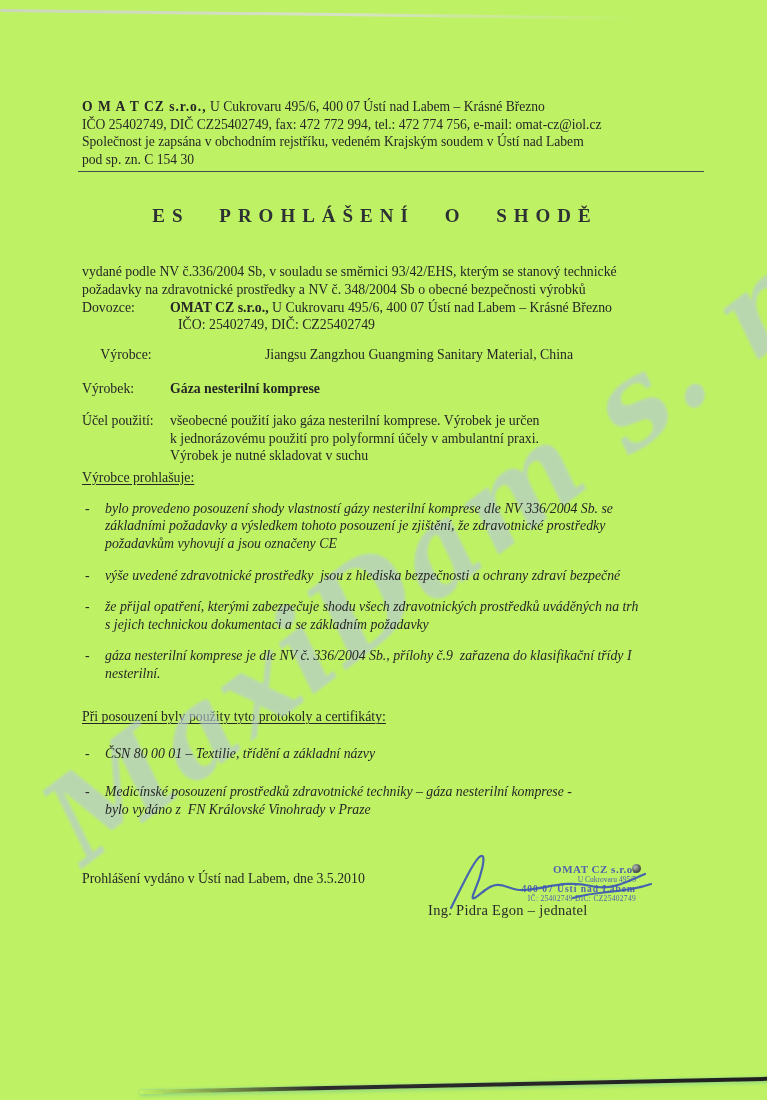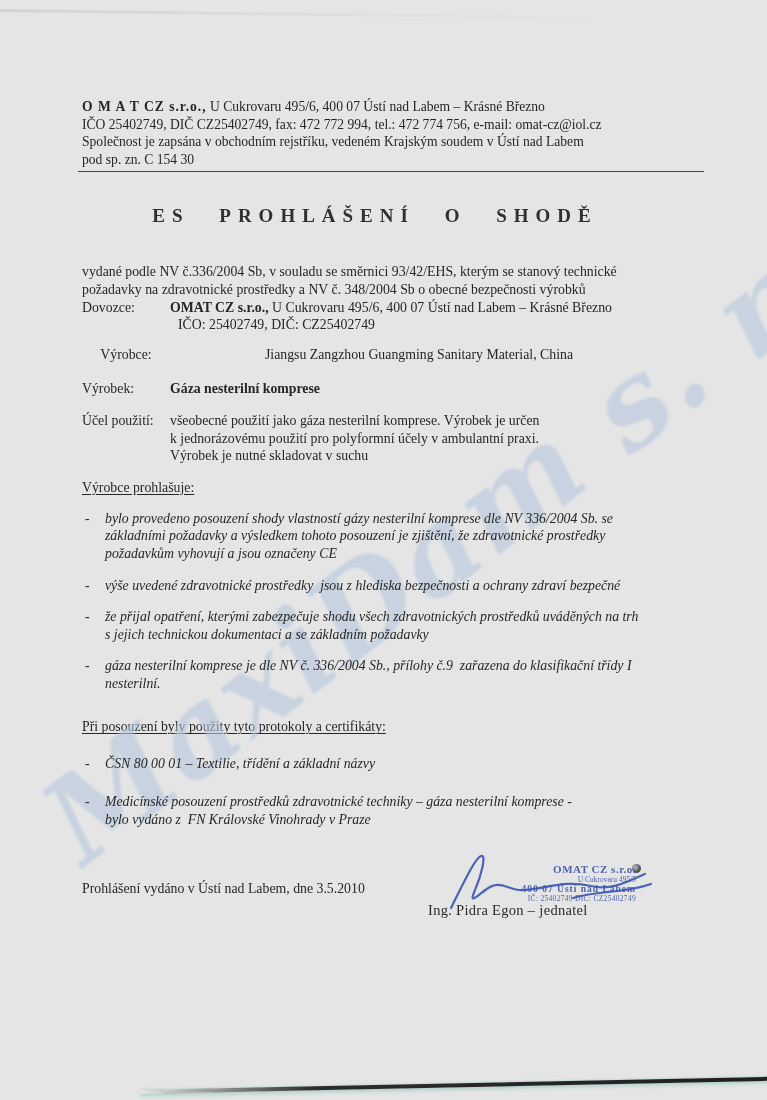--- a/index.html
+++ b/index.html
@@ -6,21 +6,21 @@
   html, body { background: #ffffff; }
   body {
     width: 767px; height: 1100px;
     font-family: "Liberation Serif", serif;
     color: #262626;
     position: relative;
     overflow: hidden;
   }
   .page {
     position: absolute; inset: 0;
-    background: #e5e5e5;
+    background: #bef264;
     padding: 98px 99px 0 82px;
   }
   .pre { white-space: pre-wrap; }
 
   
   .artifact-top {
     position: absolute; left: 0; top: 9px; width: 640px; height: 3px;
     background: linear-gradient(to right, #cfcfcf, #dedede 55%, rgba(222,222,222,0));
     transform: rotate(0.7deg); transform-origin: left center;
     border-radius: 2px; opacity: .8;
@@ -71,21 +71,21 @@
   .row .label { flex: 0 0 88px; }
   .row .value { flex: 1; }
   .importer-ids { margin-left: 96px; }
 
   .field-manufacturer { margin-top: 12px; text-align: center; }
   .field-product    { margin-top: 17px; }
   .field-purpose    { margin-top: 14px; }
   .field-product .value { font-weight: bold; }
 
   .section-heading {
-    margin-top: 15px;
+    margin-top: 5px;
     font-size: 13.8px;
     text-decoration: underline;
     text-underline-offset: 2px;
   }
   .section-heading.protocols { margin-top: 27px; }
 
   ul.dash-list { list-style: none; margin-top: 4px; font-size: 13.8px; line-height: 17.6px; }
   ul.dash-list li { position: relative; padding-left: 23px; margin-top: 14px; font-style: italic; }
   ul.dash-list li::before { content: "-"; position: absolute; left: 3px; top: 0; }
   ul.dash-list.protocols li { margin-top: 20px; }

